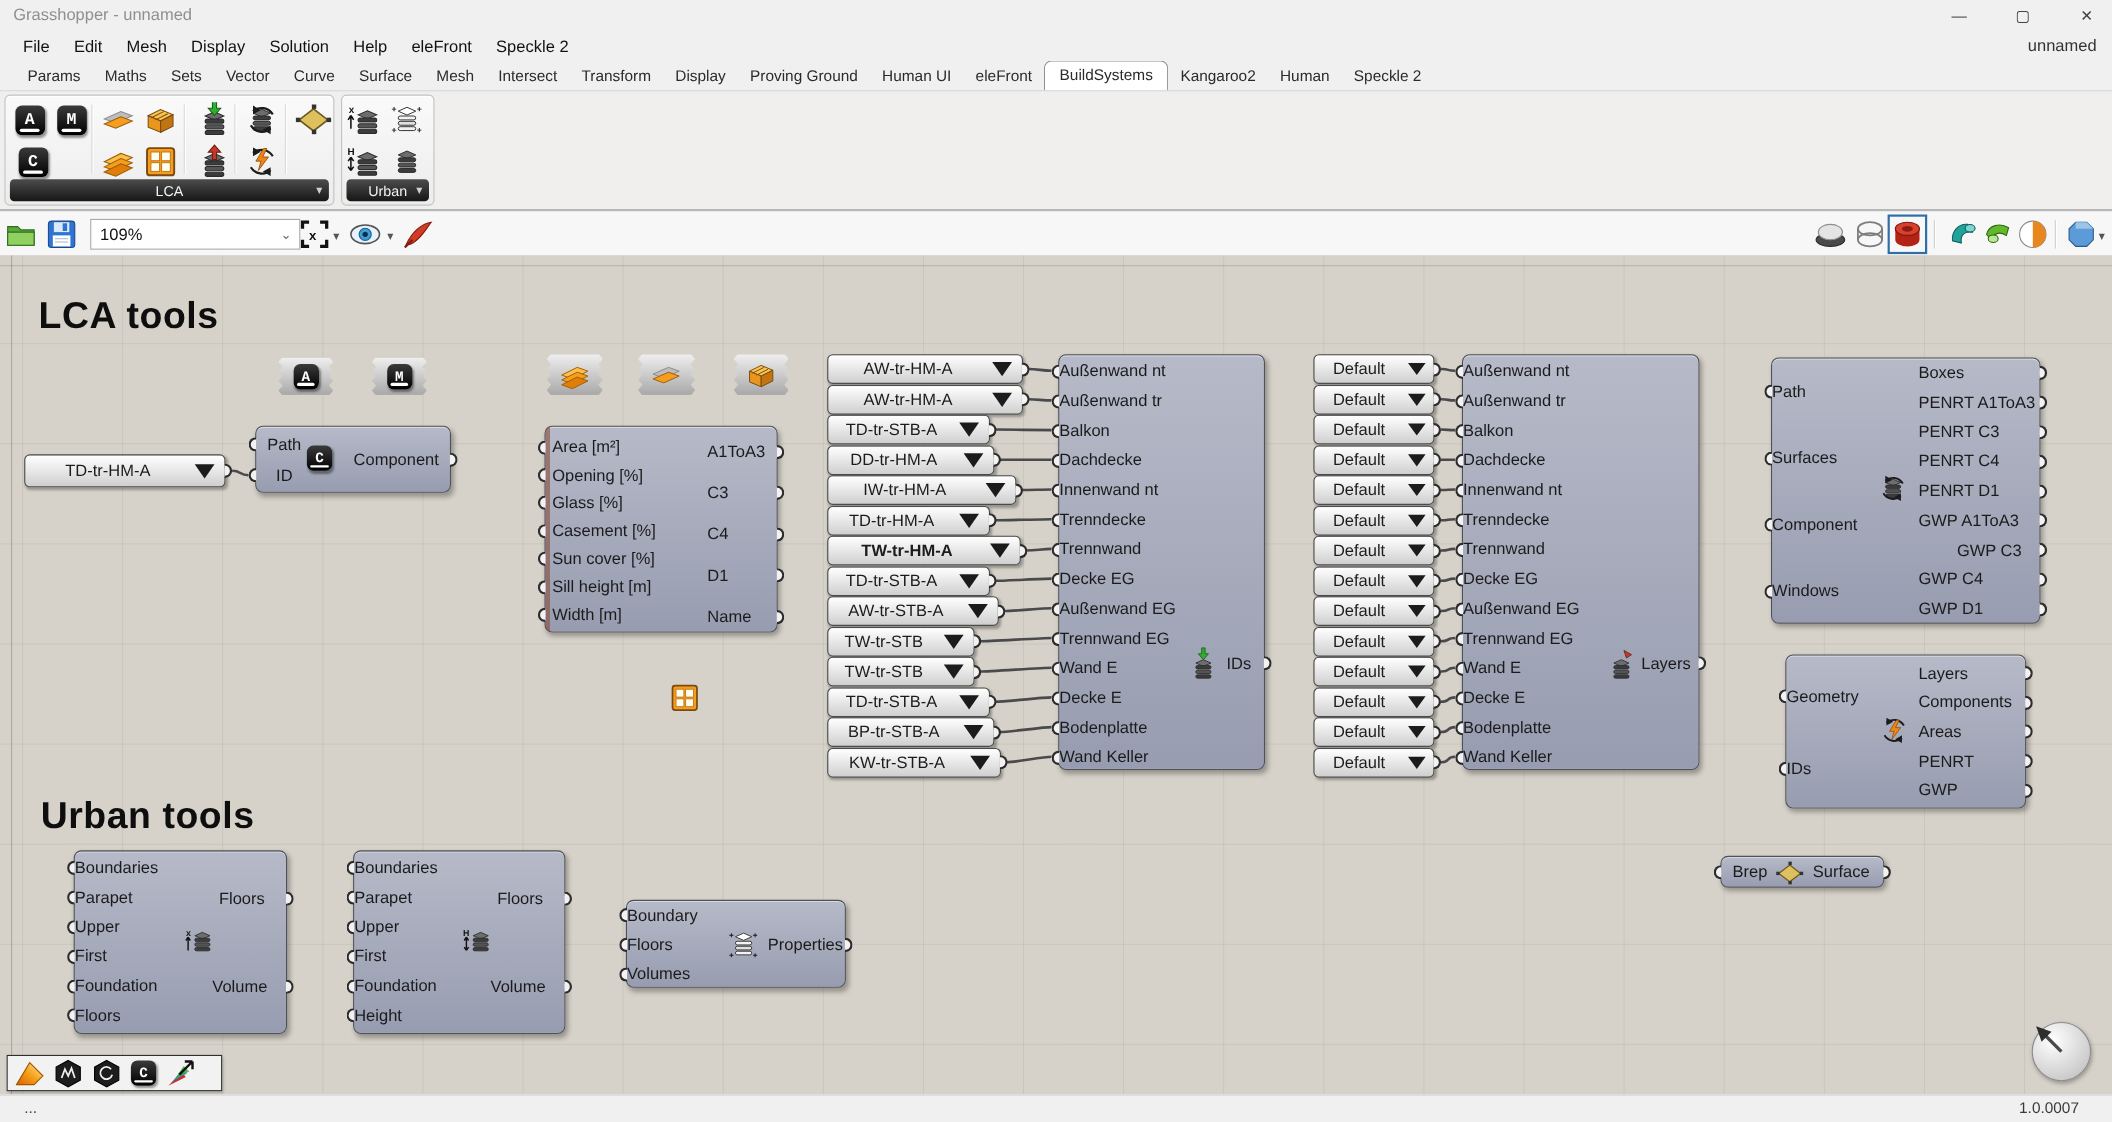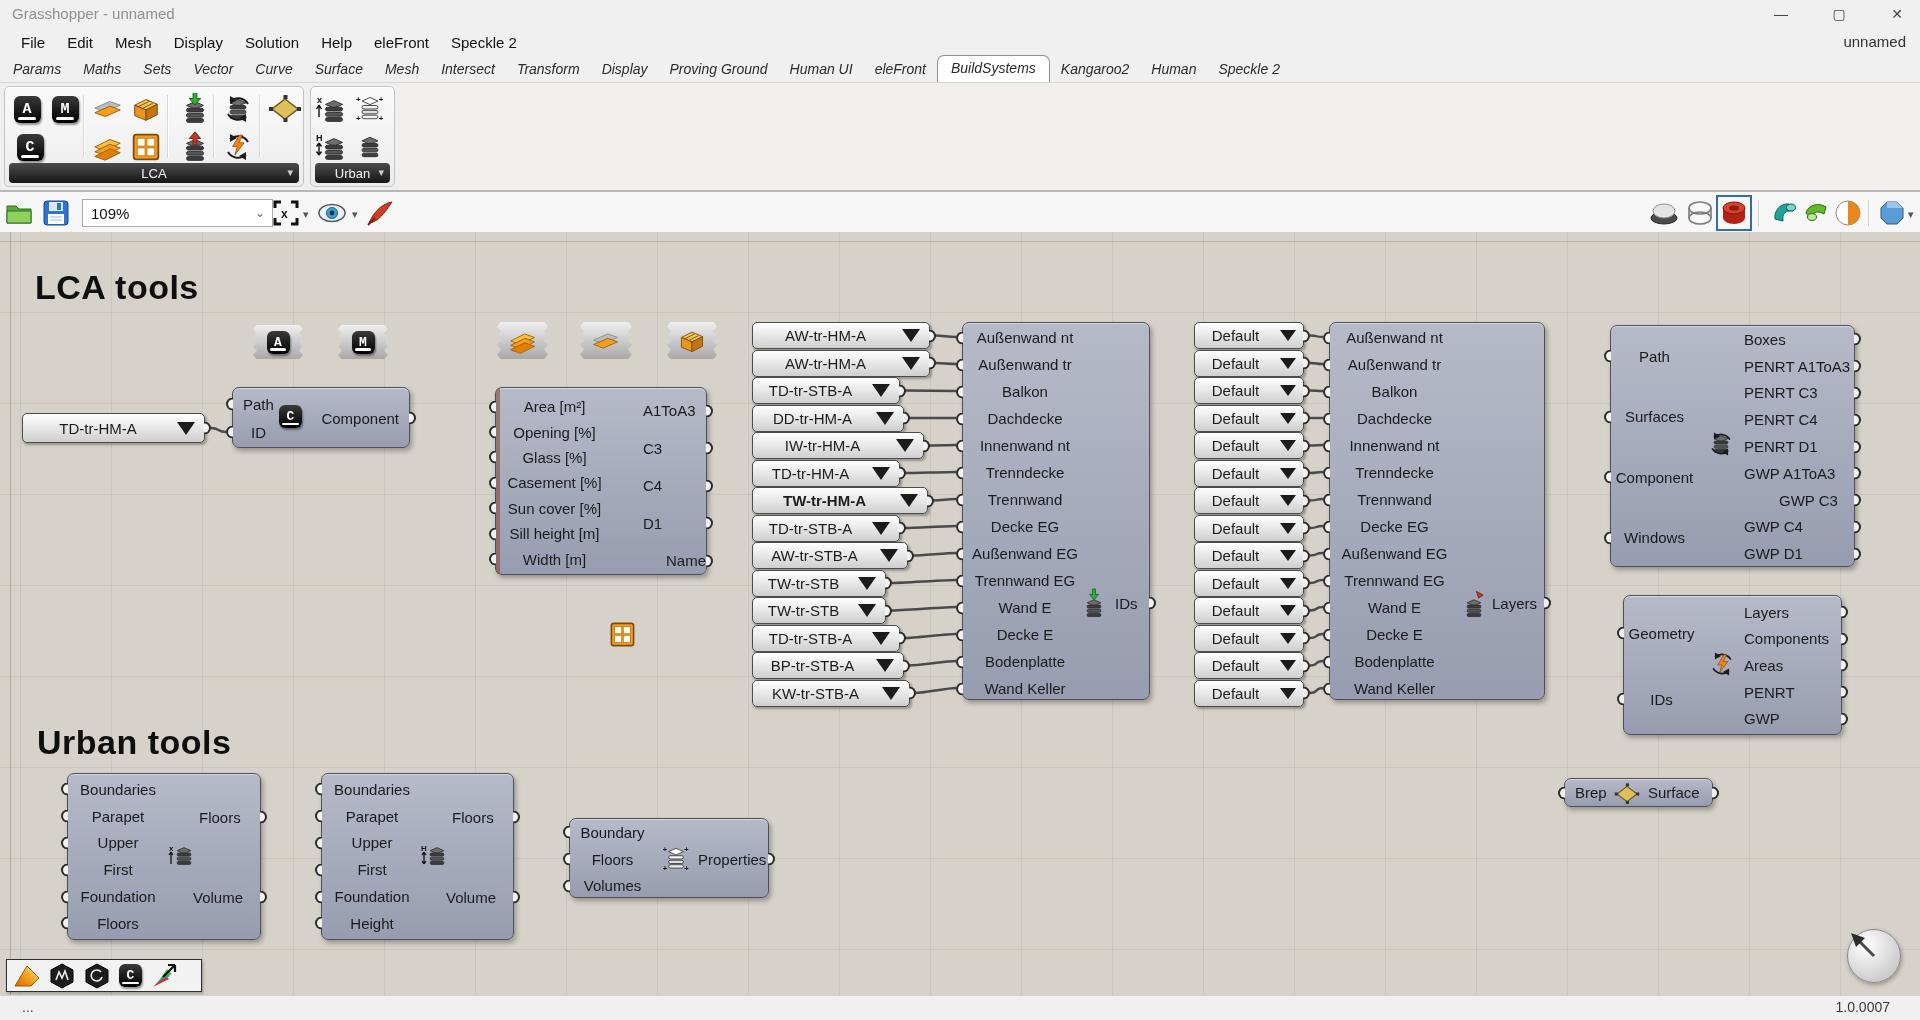--- a/index.html
+++ b/index.html
@@ -7,21 +7,21 @@
        font-family:"Liberation Sans","DejaVu Sans",sans-serif;-webkit-font-smoothing:antialiased;position:relative;}
   
   .titlebar{position:absolute;top:0;left:0;right:0;height:28px;background:#f0f0f0;}
   .titlebar .title{position:absolute;left:12px;top:5px;font-size:15px;color:#8f8f8f;}
   .winbtns{position:absolute;right:8px;top:0;height:28px;display:flex;align-items:center;gap:28px;color:#444;font-size:14px;}
   .winbtn{width:30px;text-align:center;cursor:default;}
   .menubar{position:absolute;top:28px;left:0;right:0;height:28px;background:#f0f0f0;display:flex;align-items:center;padding-left:10px;}
   .menuitem{padding:4px 11px;font-size:15px;color:#111;}
   .doclabel{position:absolute;right:14px;top:33px;font-size:15px;color:#333;}
   
-  .tabbar{position:absolute;top:56px;left:0;right:0;height:26px;background:#f0f0f0;display:flex;align-items:flex-end;padding-left:2px;font-style:italic;}
+  .tabbar{position:absolute;top:56px;left:0;right:0;height:26px;background:#f0f0f0;display:flex;align-items:flex-end;padding-left:14px;}
   .tab{font-size:14px;color:#2b2b2b;padding:4px 11px 5px;white-space:nowrap;}
   .tab.sel{background:#fff;border:1px solid #8f8f8f;border-bottom:none;border-radius:7px 7px 0 0;position:relative;top:1px;padding:4px 13px 7px;}
   
   .ribbon{position:absolute;top:82px;left:0;right:0;height:108px;background:#f0efee;border-top:1px solid #d7d7d7;}
   .rgroup{position:absolute;top:3px;bottom:4px;border:1px solid #c3c3c3;border-radius:5px;
           background:linear-gradient(180deg,#fafafa,#ececec);box-shadow:inset 0 1px 0 #fff;}
   .glabel{position:absolute;left:4px;right:4px;bottom:3px;height:20px;border-radius:4px;
           background:linear-gradient(180deg,#4c4c4c,#161616);color:#f2f2f2;font-size:13px;
           display:flex;align-items:center;justify-content:center;}
   .glabel .caret{position:absolute;right:6px;top:3px;font-size:11px;color:#cfcfcf;}
@@ -66,21 +66,21 @@
        border-top:13px solid #1b1b1b;margin:0 9px 0 4px;flex:none;}
   .nubR{position:absolute;right:-7px;top:50%;transform:translateY(-50%);width:7px;height:13px;
         background:#f2f2f2;border:2px solid #2c2c2c;border-left:none;border-radius:0 8px 8px 0;box-sizing:border-box;}
   .nubL{position:absolute;left:-7px;top:50%;transform:translateY(-50%);width:7px;height:13px;
         background:#f2f2f2;border:2px solid #2c2c2c;border-right:none;border-radius:8px 0 0 8px;box-sizing:border-box;}
   
   .gcomp{position:absolute;background:linear-gradient(180deg,#b6bac8,#979cb0);
          border:1px solid #4e505a;border-radius:7px;color:#1b1b1b;
          box-shadow:2px 3px 5px rgba(0,0,0,.30),inset 0 1px 0 rgba(255,255,255,.45);box-sizing:border-box;}
   .irow,.orow{position:relative;display:flex;align-items:center;font-size:15px;white-space:nowrap;}
-  .irow{justify-content:center;}
+  .irow{justify-content:flex-start;}
   .orow{justify-content:flex-start;}
   .abs{position:absolute;}
   .gout{position:absolute;font-size:15px;white-space:nowrap;}
   .warnedge{position:absolute;left:0;top:0;bottom:0;width:4px;background:rgba(139,73,58,.6);border-radius:7px 0 0 7px;}
   
   .icwrap{display:flex;align-items:center;justify-content:center;}
   
   .minibar{position:absolute;left:6px;top:727px;width:196px;height:33px;background:#f2f2f2;
            border:1px solid #2e2e2e;display:flex;align-items:center;gap:9px;padding-left:7px;box-sizing:border-box;
            box-shadow:1px 2px 3px rgba(0,0,0,.25);}
@@ -546,21 +546,21 @@
         <span class="nubR"></span>
       </div>
         <div class="orow" style="height:37.5px;">
         <span>C4</span>
         <span class="nubR"></span>
       </div>
         <div class="orow" style="height:37.5px;">
         <span>D1</span>
         <span class="nubR"></span>
       </div>
-        <div class="orow" style="height:37.5px;justify-content:flex-end;">
+        <div class="orow" style="height:37.5px;">
         <span>Name</span>
         <span class="nubR"></span>
       </div>
       </div>
     <div class="abs icwrap" style="left:112px;top:233px;width:28px;height:28px;top:232px;">
       <svg width="27" height="27">
           <use href="#s-wingrid"></use>
         </svg>
       </div>
   </div>

